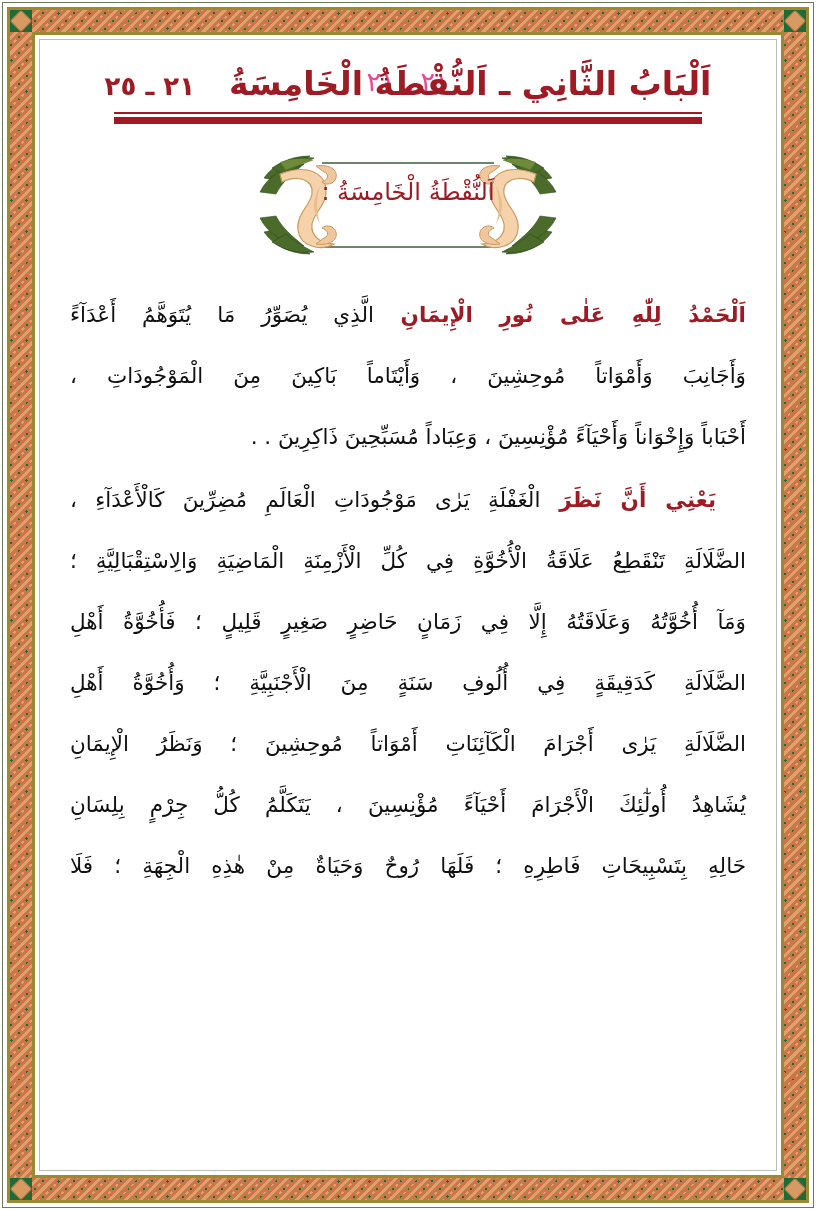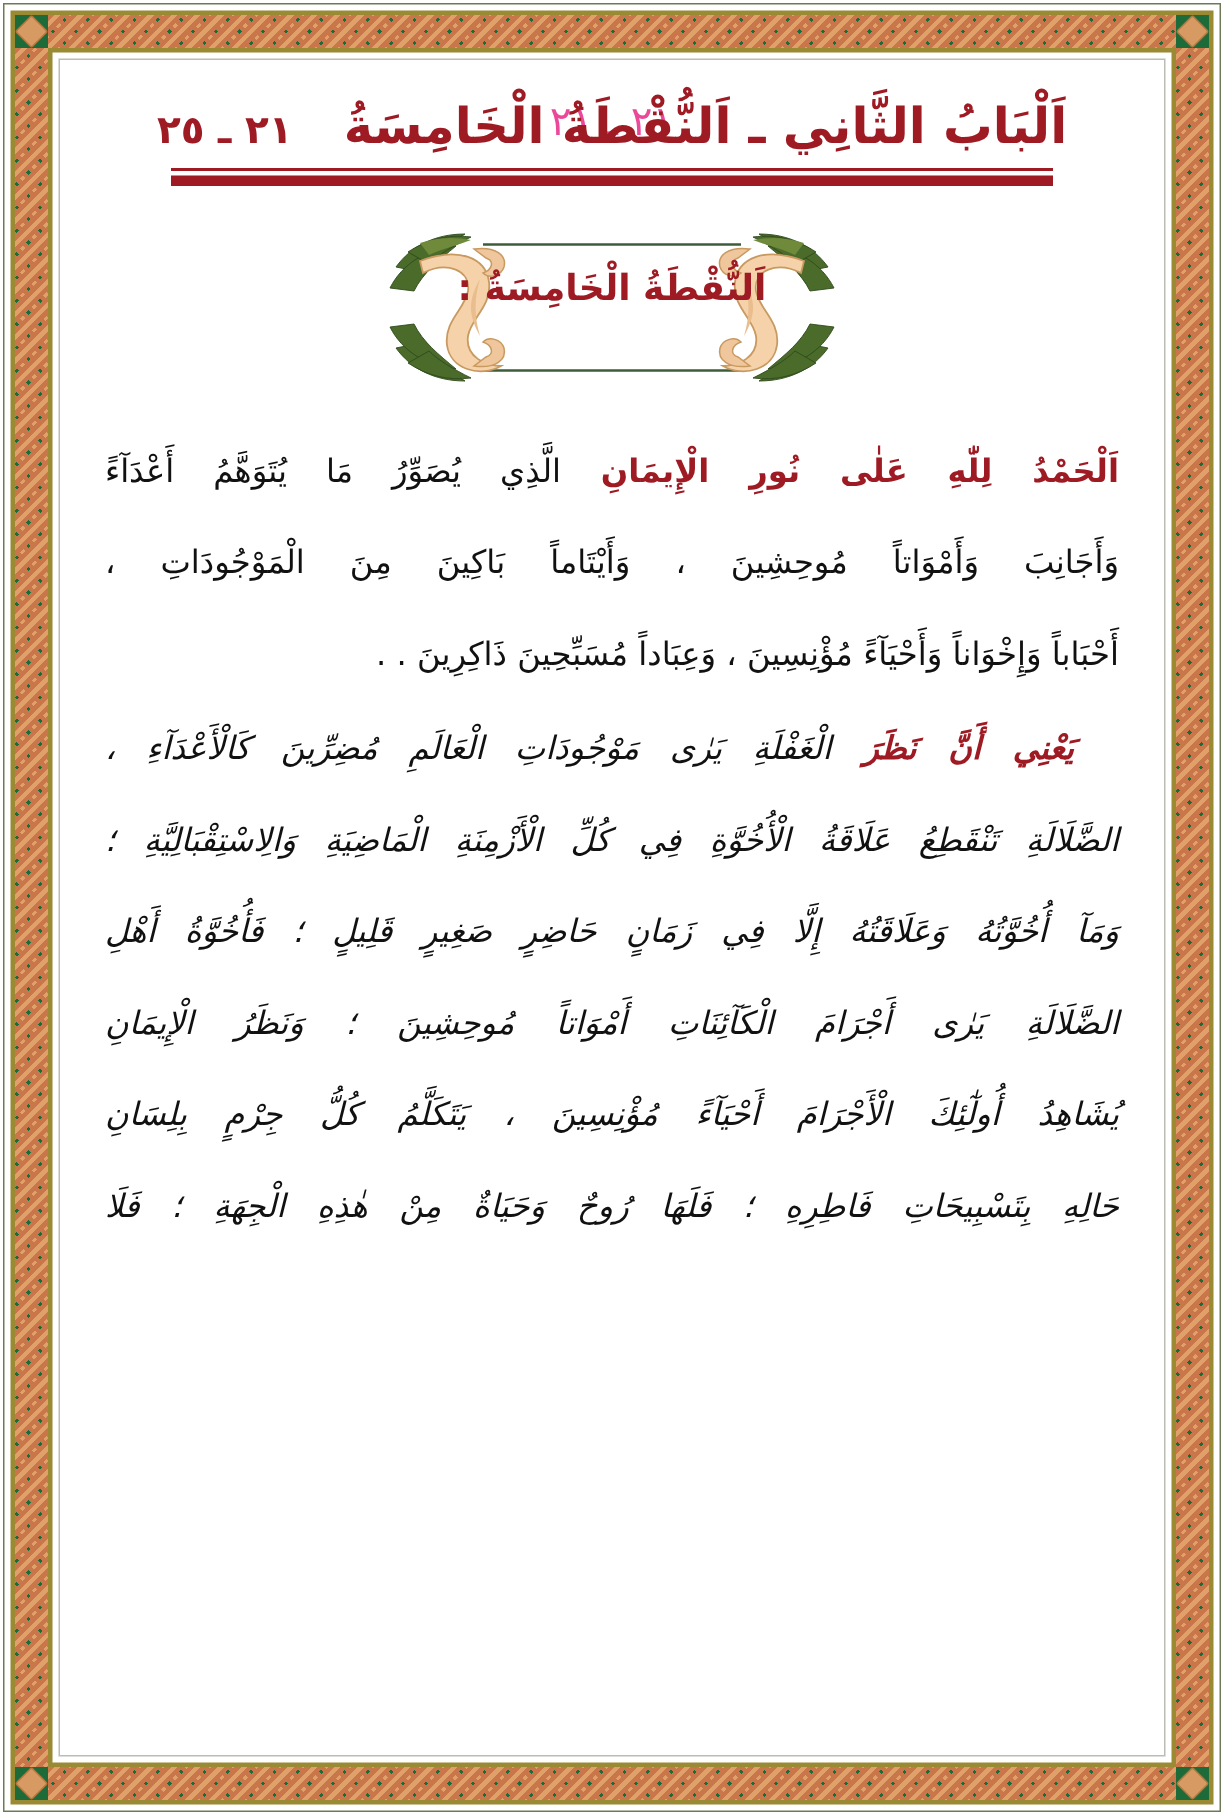--- a/index.html
+++ b/index.html
@@ -152,38 +152,38 @@
     margin:26px auto 0 auto;
     width:316px;height:114px;
   }
   .cartouche svg{display:block;}
   .cartouche-label{
     position:absolute;
     left:0;right:0;top:30px;
     text-align:center;
     color:#9e1b24;
     font-size:24px;
-    font-weight:700;
+    font-weight:400;
     direction:rtl;
     white-space:nowrap;
   }
 
   
   .body-text{
     margin-top:22px;
     direction:rtl;
     text-align:justify;
     text-align-last:justify;
     color:#111111;
     font-size:21.5px;
     line-height:61px;
     padding:0 8px;
   }
   .para{margin:0 0 0 0;}
-  .para + .para{margin-top:2px;font-style:italic;}
+  .para + .para{margin-top:2px;}
   .indent{display:inline-block;width:30px;}
   .hl{color:#9e1b24;font-weight:700;}
   .tail{text-align-last:right;}
 </style>
 </head>
 <body>
 
 <div class="page">
 
   <div class="frame-outer"></div>
@@ -290,20 +290,23 @@
         <div>
           <span class="indent"></span><span class="hl">يَعْنِي أَنَّ نَظَرَ </span><span>الْغَفْلَةِ يَرٰى مَوْجُودَاتِ الْعَالَمِ مُضِرِّينَ كَالْأَعْدَآءِ ،</span>
         </div>
         <div>
           <span>الضَّلَالَةِ تَنْقَطِعُ عَلَاقَةُ الْأُخُوَّةِ فِي كُلِّ الْأَزْمِنَةِ الْمَاضِيَةِ وَالِاسْتِقْبَالِيَّةِ ؛</span>
         </div>
         <div>
           <span>وَمَآ أُخُوَّتُهُ وَعَلَاقَتُهُ إِلَّا فِي زَمَانٍ حَاضِرٍ صَغِيرٍ قَلِيلٍ ؛ فَأُخُوَّةُ أَهْلِ</span>
         </div>
         <div>
+          <span>الضَّلَالَةِ كَدَقِيقَةٍ فِي أُلُوفِ سَنَةٍ مِنَ الْأَجْنَبِيَّةِ ؛ وَأُخُوَّةُ أَهْلِ</span>
+        </div>
+        <div>
           <span>الضَّلَالَةِ يَرٰى أَجْرَامَ الْكَآئِنَاتِ أَمْوَاتاً مُوحِشِينَ ؛ وَنَظَرُ الْإِيمَانِ</span>
         </div>
         <div>
           <span>يُشَاهِدُ أُولٰٓئِكَ الْأَجْرَامَ أَحْيَآءً مُؤْنِسِينَ ، يَتَكَلَّمُ كُلُّ جِرْمٍ بِلِسَانِ</span>
         </div>
         <div>
           <span>حَالِهِ بِتَسْبِيحَاتِ فَاطِرِهِ ؛ فَلَهَا رُوحٌ وَحَيَاةٌ مِنْ هٰذِهِ الْجِهَةِ ؛ فَلَا</span>
         </div>
       </div>
 

